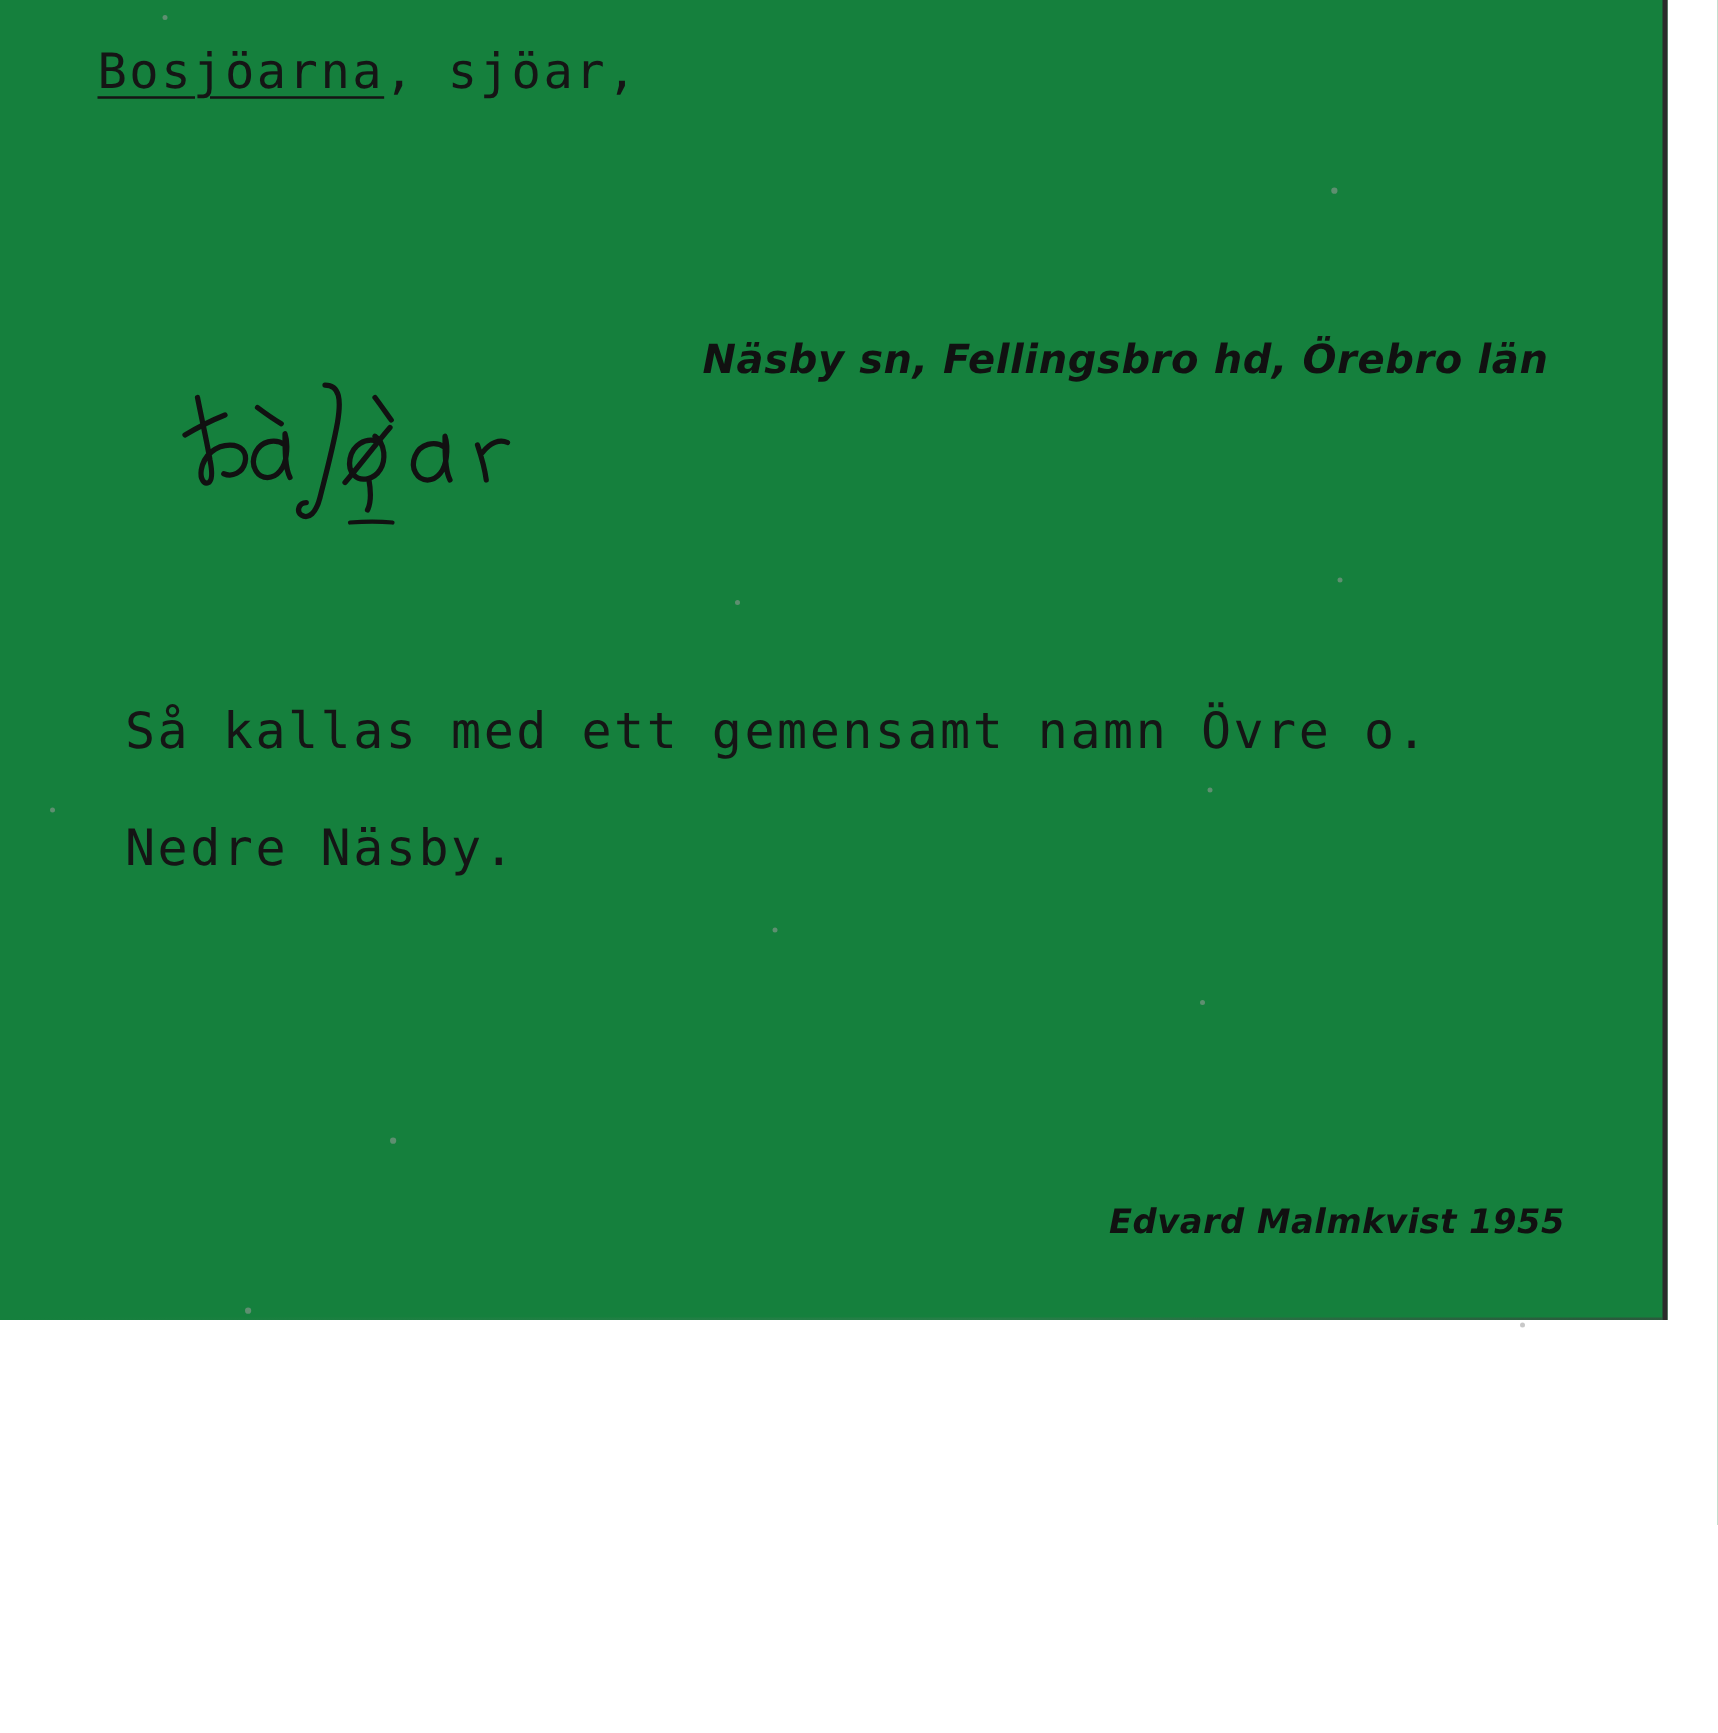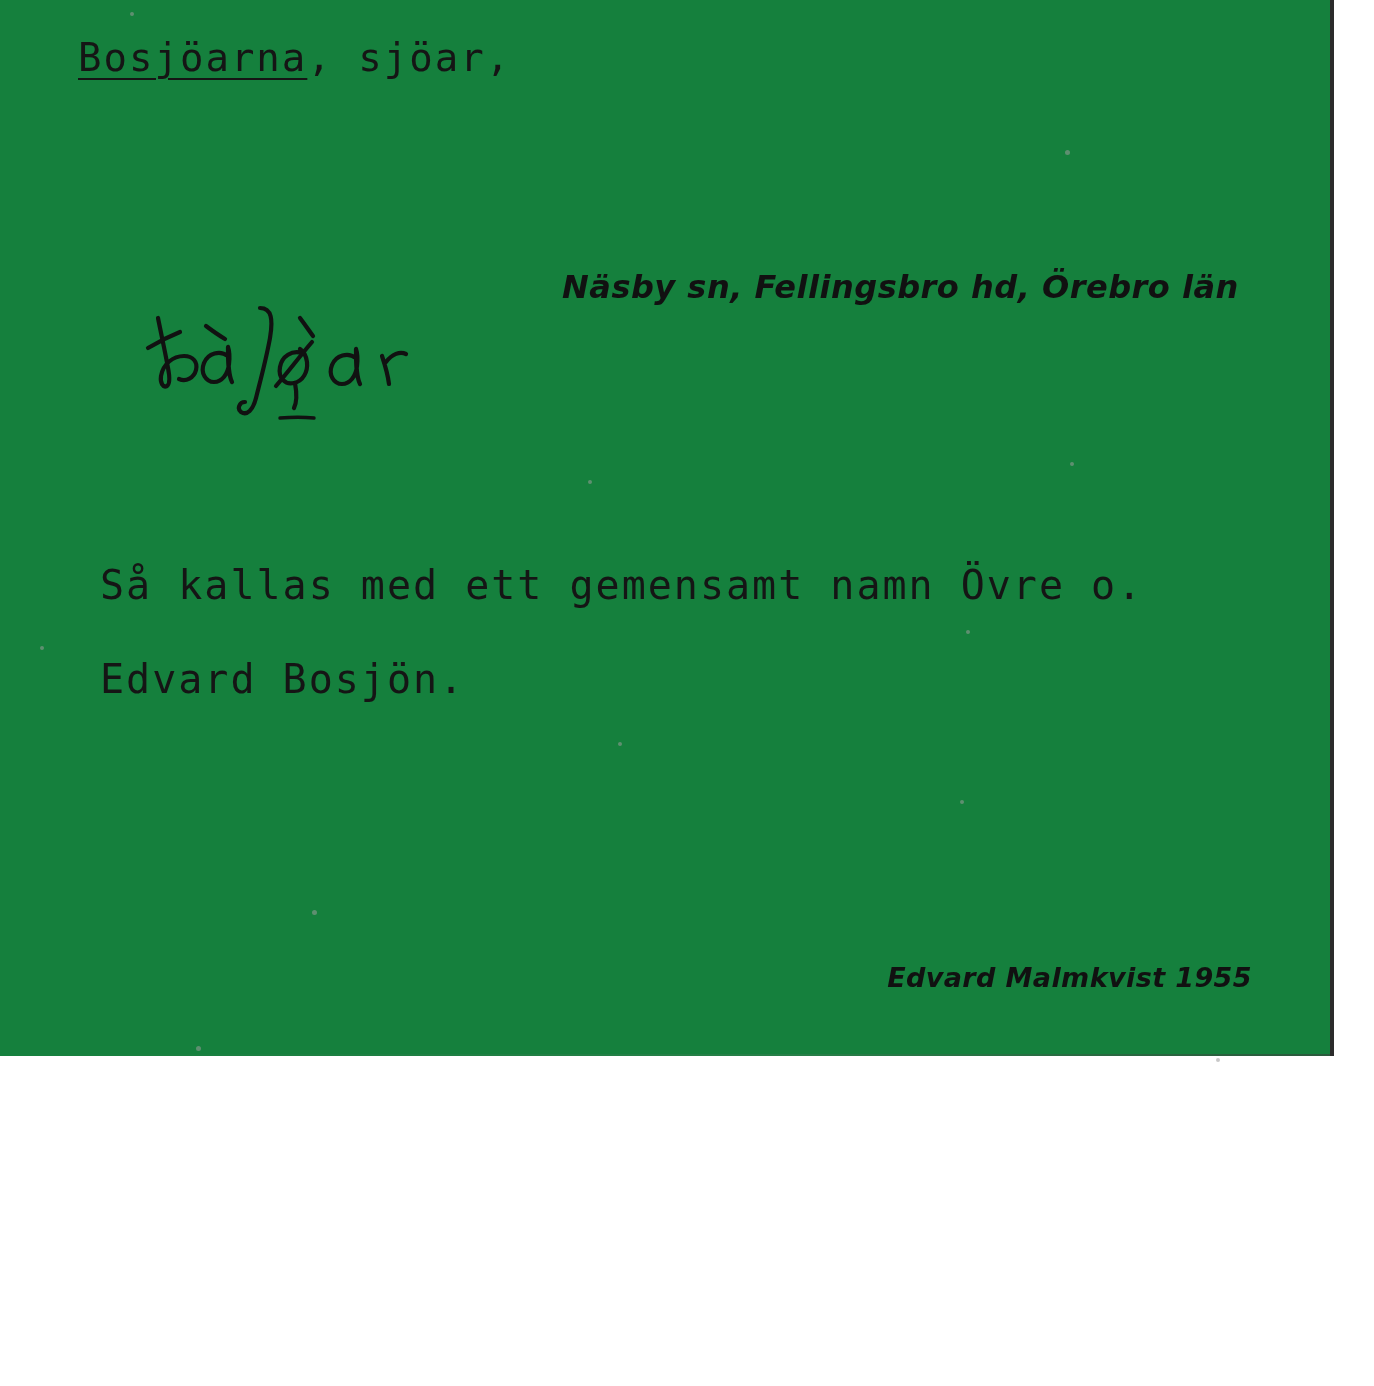--- a/index.html
+++ b/index.html
@@ -140,21 +140,21 @@
 
         <path d="M216 68 C208 62 196 65 192 75 C188 85 194 94 202 94 C210 94 216 86 217 76 C218 68 217 62 216 59 C216 72 216 86 220 94"></path>
 
         <path d="M242 66 C246 78 248 86 249 94 M246 72 C252 64 260 61 266 64"></path>
 
         <path d="M140 128 C152 127 164 127 174 128" stroke-width="3.4"></path>
       </g>
     </svg>
   </div>
 
-  <div id="body-text" class="tw"><div>Så kallas med ett gemensamt namn Övre o.</div><div>Edvard Bosjön.</div></div>
+  <div id="body-text" class="tw"><div>Så kallas med ett gemensamt namn Övre o.</div><div>Nedre Näsby.</div></div>
 
   <div id="signature" class="hand">Edvard Malmkvist 1955</div>
 
   <div class="speck" style="left:130px;top:12px;width:4px;height:4px;"></div>
   <div class="speck" style="left:1065px;top:150px;width:5px;height:5px;"></div>
   <div class="speck" style="left:1070px;top:462px;width:4px;height:4px;"></div>
   <div class="speck" style="left:588px;top:480px;width:4px;height:4px;"></div>
   <div class="speck" style="left:40px;top:646px;width:4px;height:4px;"></div>
   <div class="speck" style="left:966px;top:630px;width:4px;height:4px;"></div>
   <div class="speck" style="left:618px;top:742px;width:4px;height:4px;"></div>

